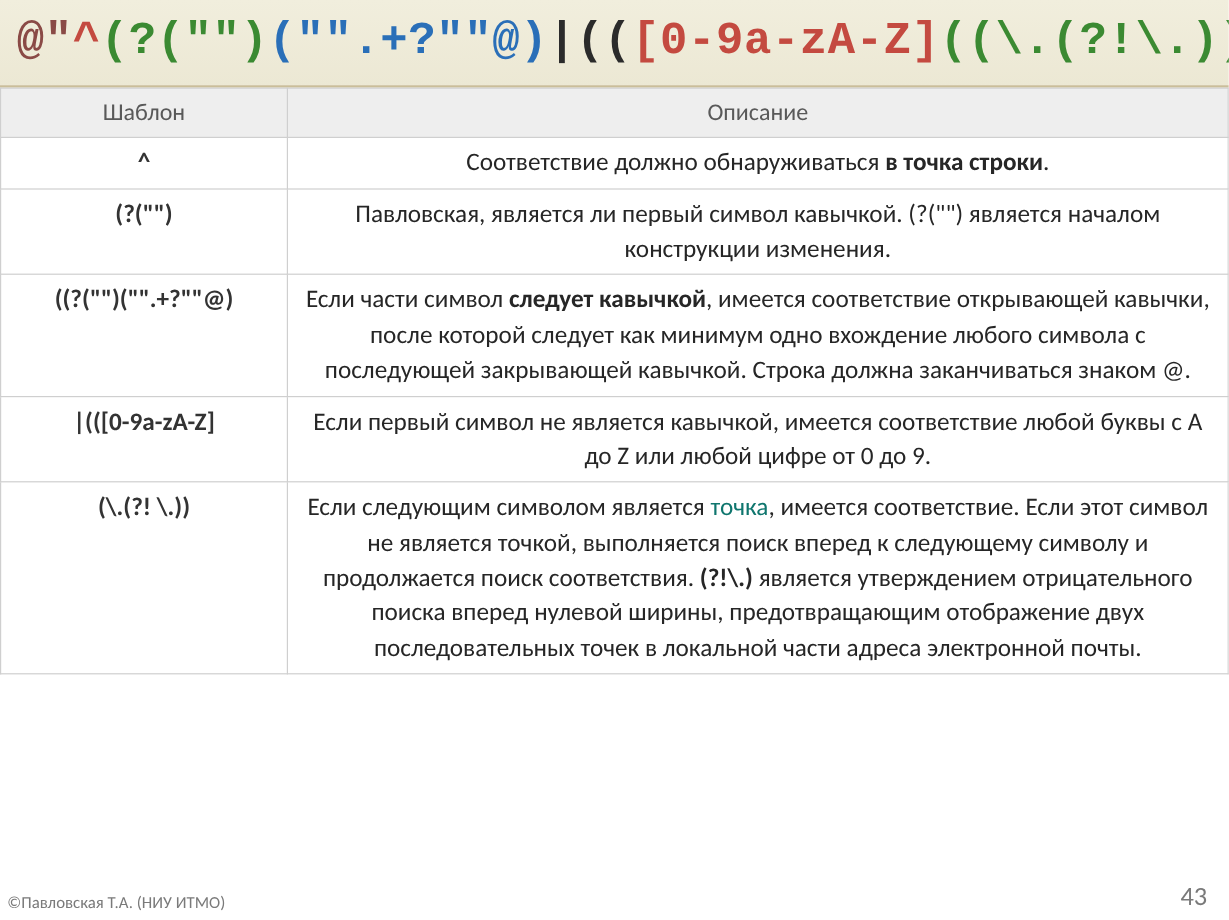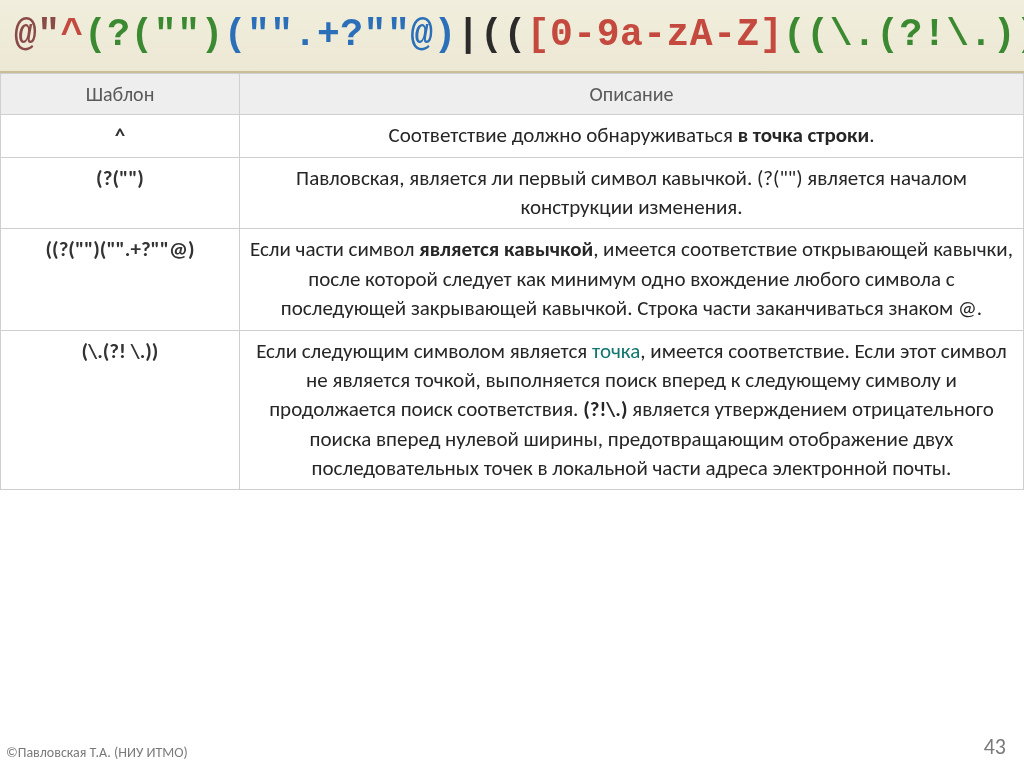--- a/index.html
+++ b/index.html
@@ -105,24 +105,28 @@
   </tr>
 
   <tr>
     <td class="pat">(?("")</td>
     <td class="desc">Павловская, является ли первый символ кавычкой. (?("") является началом конструкции изменения.</td>
   </tr>
 
   <tr>
     <td class="pat">((?("")("".+?""@)</td>
     <td class="desc">
-      <span>Если части символ </span><span class="bold">является кавычкой</span><span>, имеется соответствие открывающей кавычки, после которой следует как минимум одно вхождение любого символа с последующей закрывающей кавычкой. Строка части заканчиваться знаком @.</span>
+      <span>Если части символ </span><span class="bold">следует кавычкой</span><span>, имеется соответствие открывающей кавычки, после которой следует как минимум одно вхождение любого символа с последующей закрывающей кавычкой. Строка должна заканчиваться знаком @.</span>
     </td>
   </tr>
 
+  <tr>
+    <td class="pat blue">|(([0-9a-zA-Z]</td>
+    <td class="desc">Если первый символ не является кавычкой, имеется соответствие любой буквы с A до Z или любой цифре от 0 до 9.</td>
+  </tr>
 
   <tr>
     <td class="pat">(\.(?! \.))</td>
     <td class="desc">
       <span>Если следующим символом является </span><span class="green">точка</span><span>, имеется соответствие. Если этот символ не является точкой, выполняется поиск вперед к следующему символу и продолжается поиск соответствия. </span><span class="bold">(?!\.)</span><span> является утверждением отрицательного поиска вперед нулевой ширины, предотвращающим отображение двух последовательных точек в локальной части адреса электронной почты.</span>
     </td>
   </tr>
 </tbody>
     </table>
 

